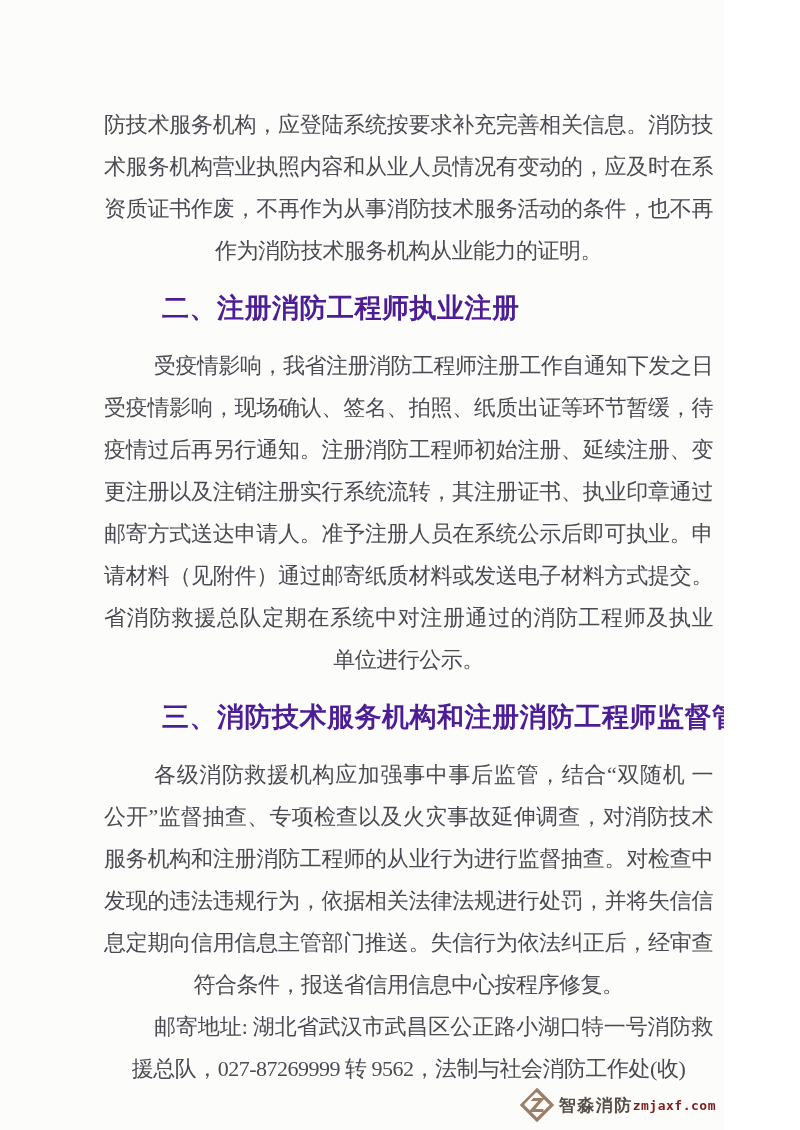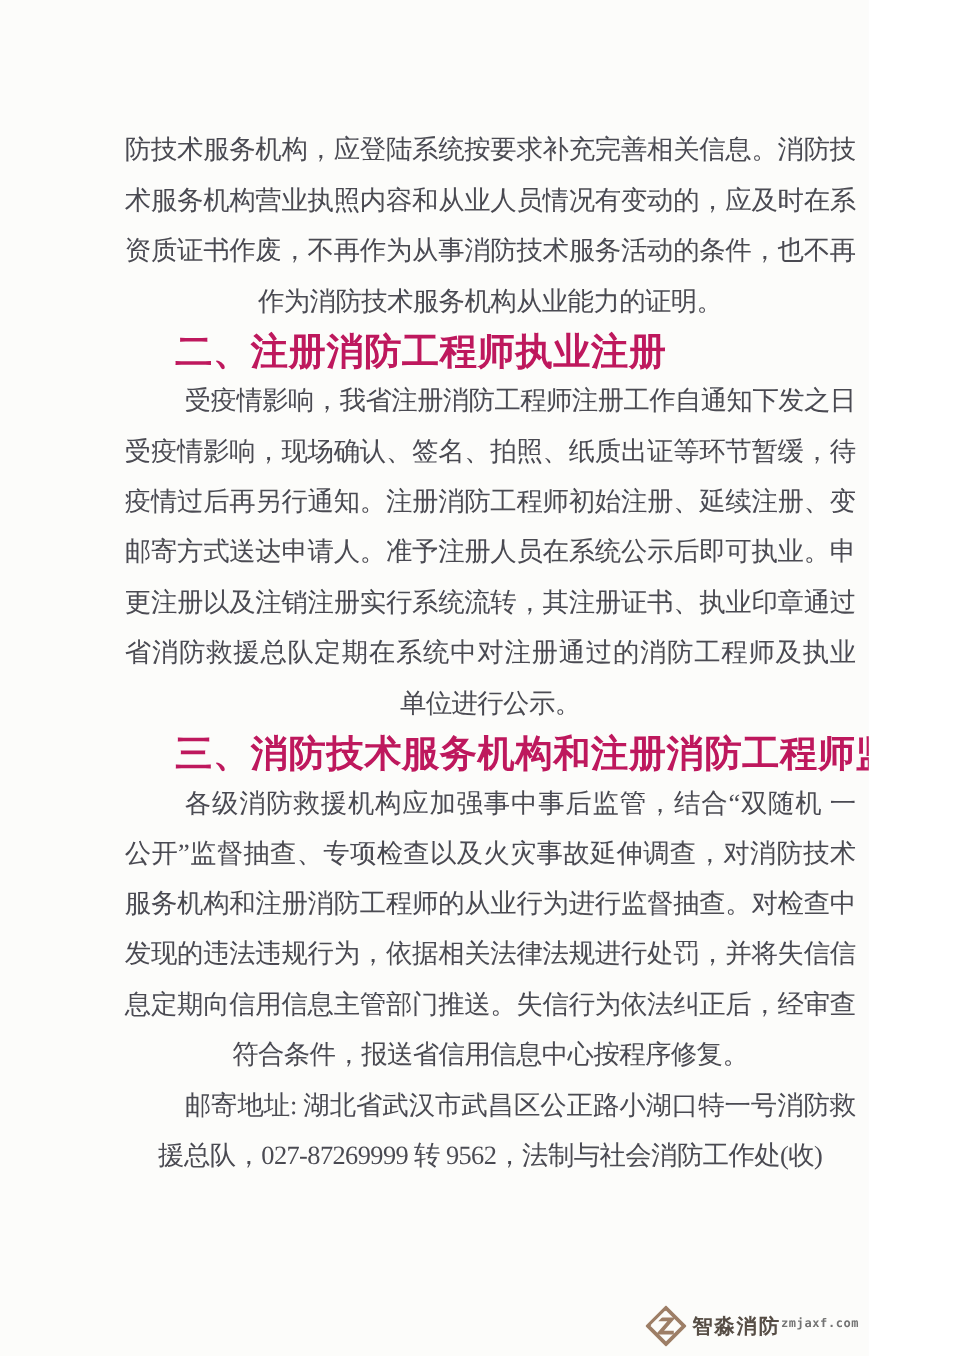--- a/index.html
+++ b/index.html
@@ -29,26 +29,26 @@
   .line.full {
     white-space: normal;
     text-align: justify;
     text-align-last: justify;
     text-justify: inter-character;
   }
   .indent { text-indent: 50px; }
   .heading {
     font-family: "Liberation Sans", "DejaVu Sans", sans-serif;
     font-weight: 700;
-    font-size: 31px;
+    font-size: 27px;
     letter-spacing: 0.5px;
-    color: #be185d;
+    color: #4c1d95;
     line-height: 41.9px;
     height: 41.9px;
-    margin: 0;
+    margin: 16px;
     padding-left: 42px;
     white-space: nowrap;
   }
   .watermark {
     position: absolute;
     right: 8px;
     bottom: 8px;
     display: flex;
     align-items: center;
     gap: 5px;
@@ -58,44 +58,45 @@
   .wm-brand {
     font-family: "Liberation Sans", "DejaVu Sans", sans-serif;
     font-weight: 700;
     font-size: 17px;
     letter-spacing: 1.5px;
     color: #564d45;
   }
   .wm-domain {
     font-family: "DejaVu Sans Mono", "Liberation Mono", monospace;
     font-weight: 700;
-    font-size: 10px;
+    font-size: 13px;
     letter-spacing: 0.5px;
-    color: #737373;
+    color: #7f1d1d;
     margin-top: 2px;
   }
 </style>
 </head>
 <body>
 
 <div class="page">
   <div class="content">
 
     <div class="line full">防技术服务机构，应登陆系统按要求补充完善相关信息。消防技</div>
     <div class="line full">术服务机构营业执照内容和从业人员情况有变动的，应及时在系</div>
     <div class="line full">资质证书作废，不再作为从事消防技术服务活动的条件，也不再</div>
     <div class="line">作为消防技术服务机构从业能力的证明。</div>
 
     <h2 class="heading">二、注册消防工程师执业注册</h2>
 
     <div class="line full indent">受疫情影响，我省注册消防工程师注册工作自通知下发之日</div>
     <div class="line full">受疫情影响，现场确认、签名、拍照、纸质出证等环节暂缓，待</div>
     <div class="line full">疫情过后再另行通知。注册消防工程师初始注册、延续注册、变</div>
+    <div class="line full">更注册以及注销注册实行系统流转，其注册证书、执业印章通过</div>
     <div class="line full">邮寄方式送达申请人。准予注册人员在系统公示后即可执业。申</div>
-    <div class="line full">更注册以及注销注册实行系统流转，其注册证书、执业印章通过</div>
+    <div class="line full">请材料（见附件）通过邮寄纸质材料或发送电子材料方式提交。</div>
     <div class="line full">省消防救援总队定期在系统中对注册通过的消防工程师及执业</div>
     <div class="line">单位进行公示。</div>
 
     <h2 class="heading">三、消防技术服务机构和注册消防工程师监督管理</h2>
 
     <div class="line full indent">各级消防救援机构应加强事中事后监管，结合“双随机 一</div>
     <div class="line full">公开”监督抽查、专项检查以及火灾事故延伸调查，对消防技术</div>
     <div class="line full">服务机构和注册消防工程师的从业行为进行监督抽查。对检查中</div>
     <div class="line full">发现的违法违规行为，依据相关法律法规进行处罚，并将失信信</div>
     <div class="line full">息定期向信用信息主管部门推送。失信行为依法纠正后，经审查</div>

